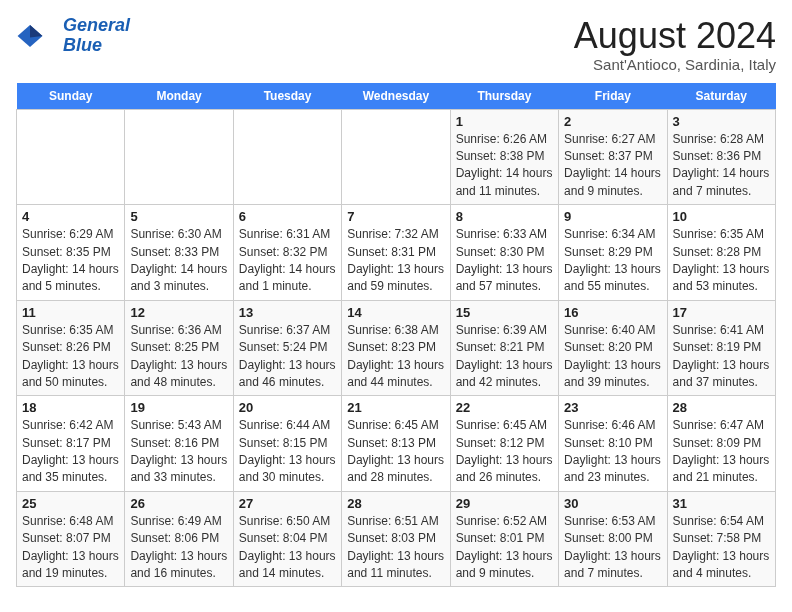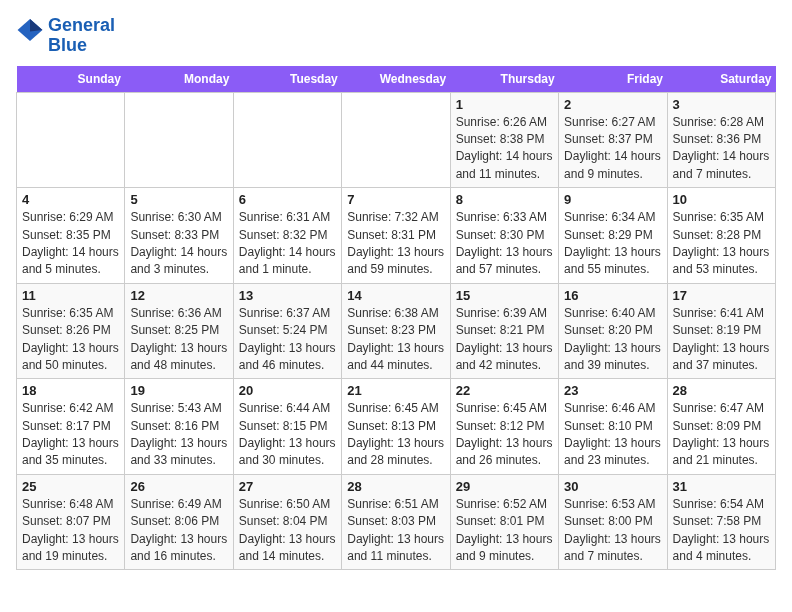--- a/index.html
+++ b/index.html
@@ -11,21 +11,23 @@
       padding: 16px;
     }
     .header {
       display: flex;
       justify-content: space-between;
       align-items: flex-start;
       margin-bottom: 10px;
     }
     .logo {
       display: flex;
-      gap: 4px;
+      align-items: center;
+      gap: 19px;
+      font-style: italic;
     }
     .logo-text {
       font-size: 18px;
       font-weight: bold;
       color: #333;
       line-height: 1.1;
     }
     .logo-text span {
       color: #1a5fb4;
     }
@@ -45,24 +47,24 @@
     .location {
       font-size: 15px;
       color: #555;
     }
     table {
       width: 100%;
       border-collapse: collapse;
       font-size: 11px;
     }
     thead tr th {
-      background: #8b5cf6;
+      background: #3b82f6;
       color: #fff;
       padding: 6px 4px;
-      text-align: right;
+      text-align: center;
       font-size: 12px;
       font-weight: bold;
     }
     tbody tr td {
       border: 1px solid #ccc;
       vertical-align: top;
       padding: 4px 5px;
       height: 88px;
       width: calc(100% / 7);
       background: #fff;
@@ -92,20 +94,24 @@
   <div class="logo">
     <svg class="logo-icon" viewBox="0 0 36 36" xmlns="http://www.w3.org/2000/svg">
       <polygon points="18,4 34,18 18,32 2,18" fill="#2563c0"></polygon>
       <polygon points="18,4 34,18 18,20" fill="#1a3a7a"></polygon>
     </svg>
     <div class="logo-text">
       <div><span>General</span></div>
       <div><span>Blue</span></div>
     </div>
   </div>
+  <div class="title-block">
+    <div class="month-year">August 2024</div>
+    <div class="location">Sant'Antioco, Sardinia, Italy</div>
+  </div>
 </div>
 
 <table>
   <thead>
     <tr>
     <th>Sunday</th>
         <th>Monday</th>
         <th>Tuesday</th>
         <th>Wednesday</th>
         <th>Thursday</th>

